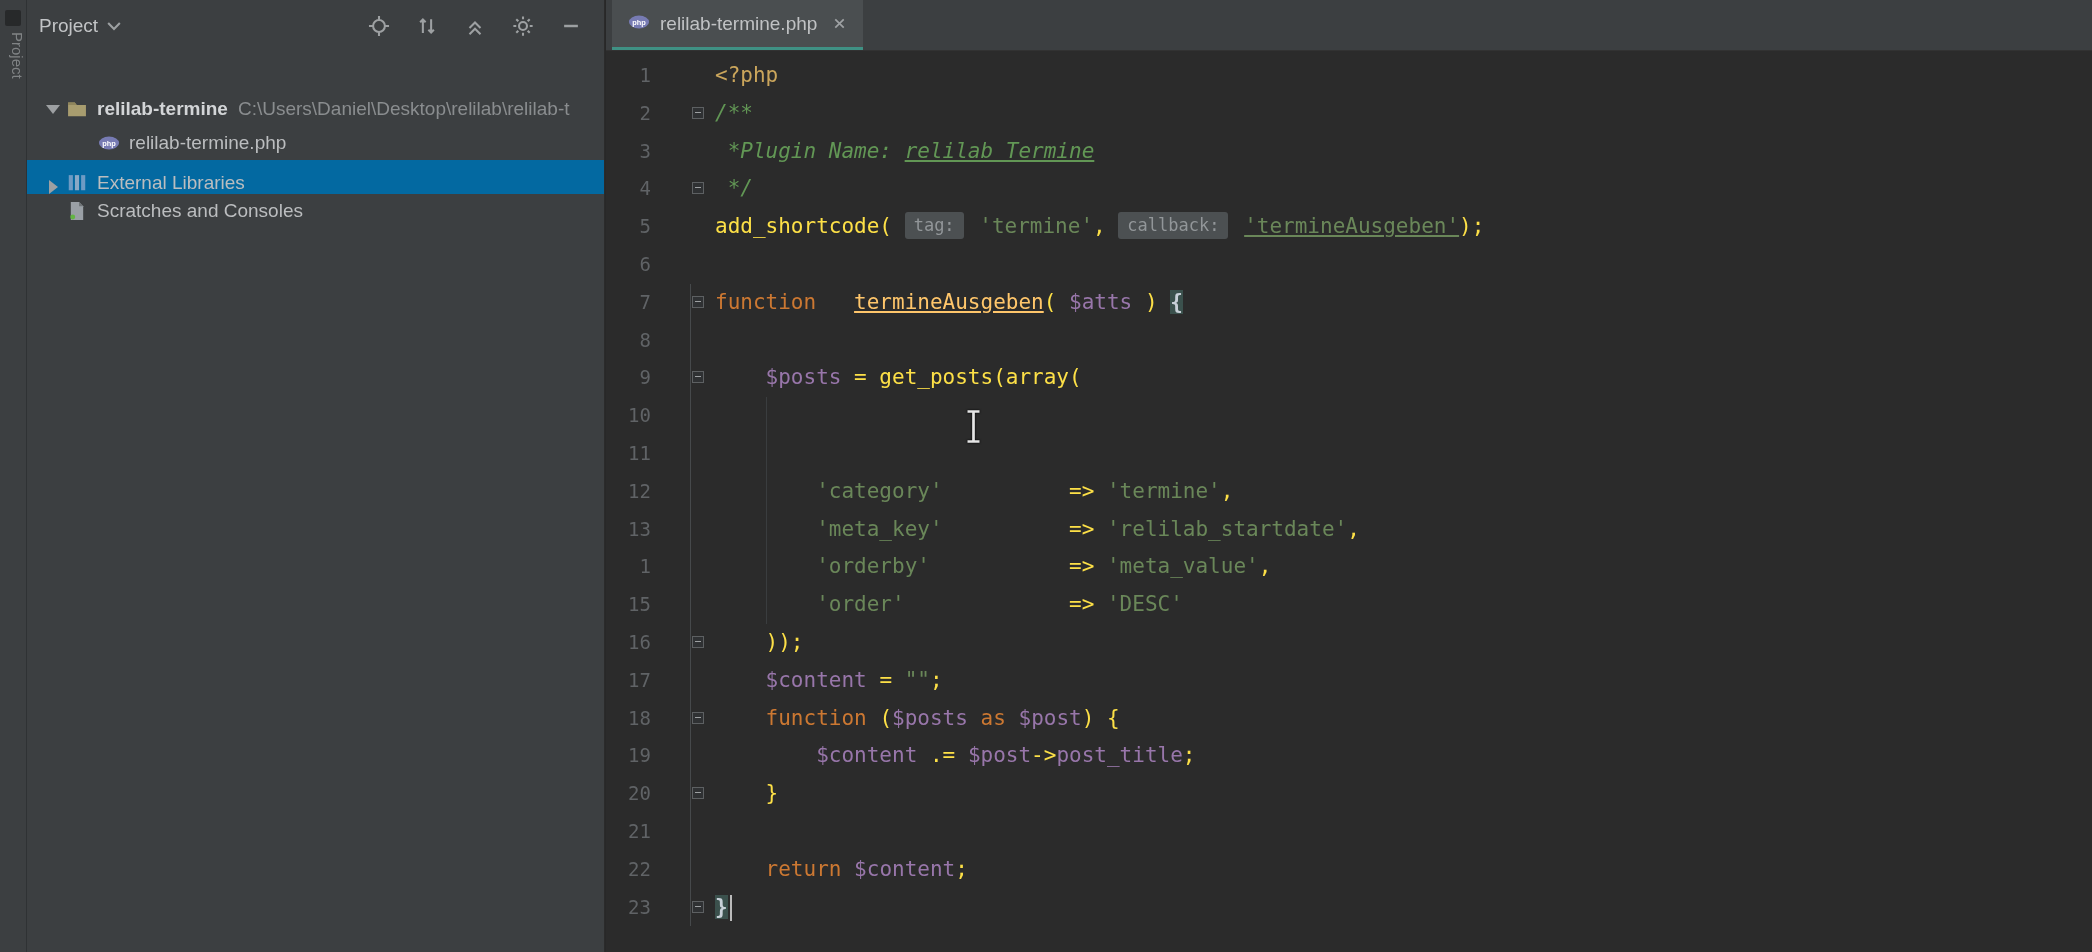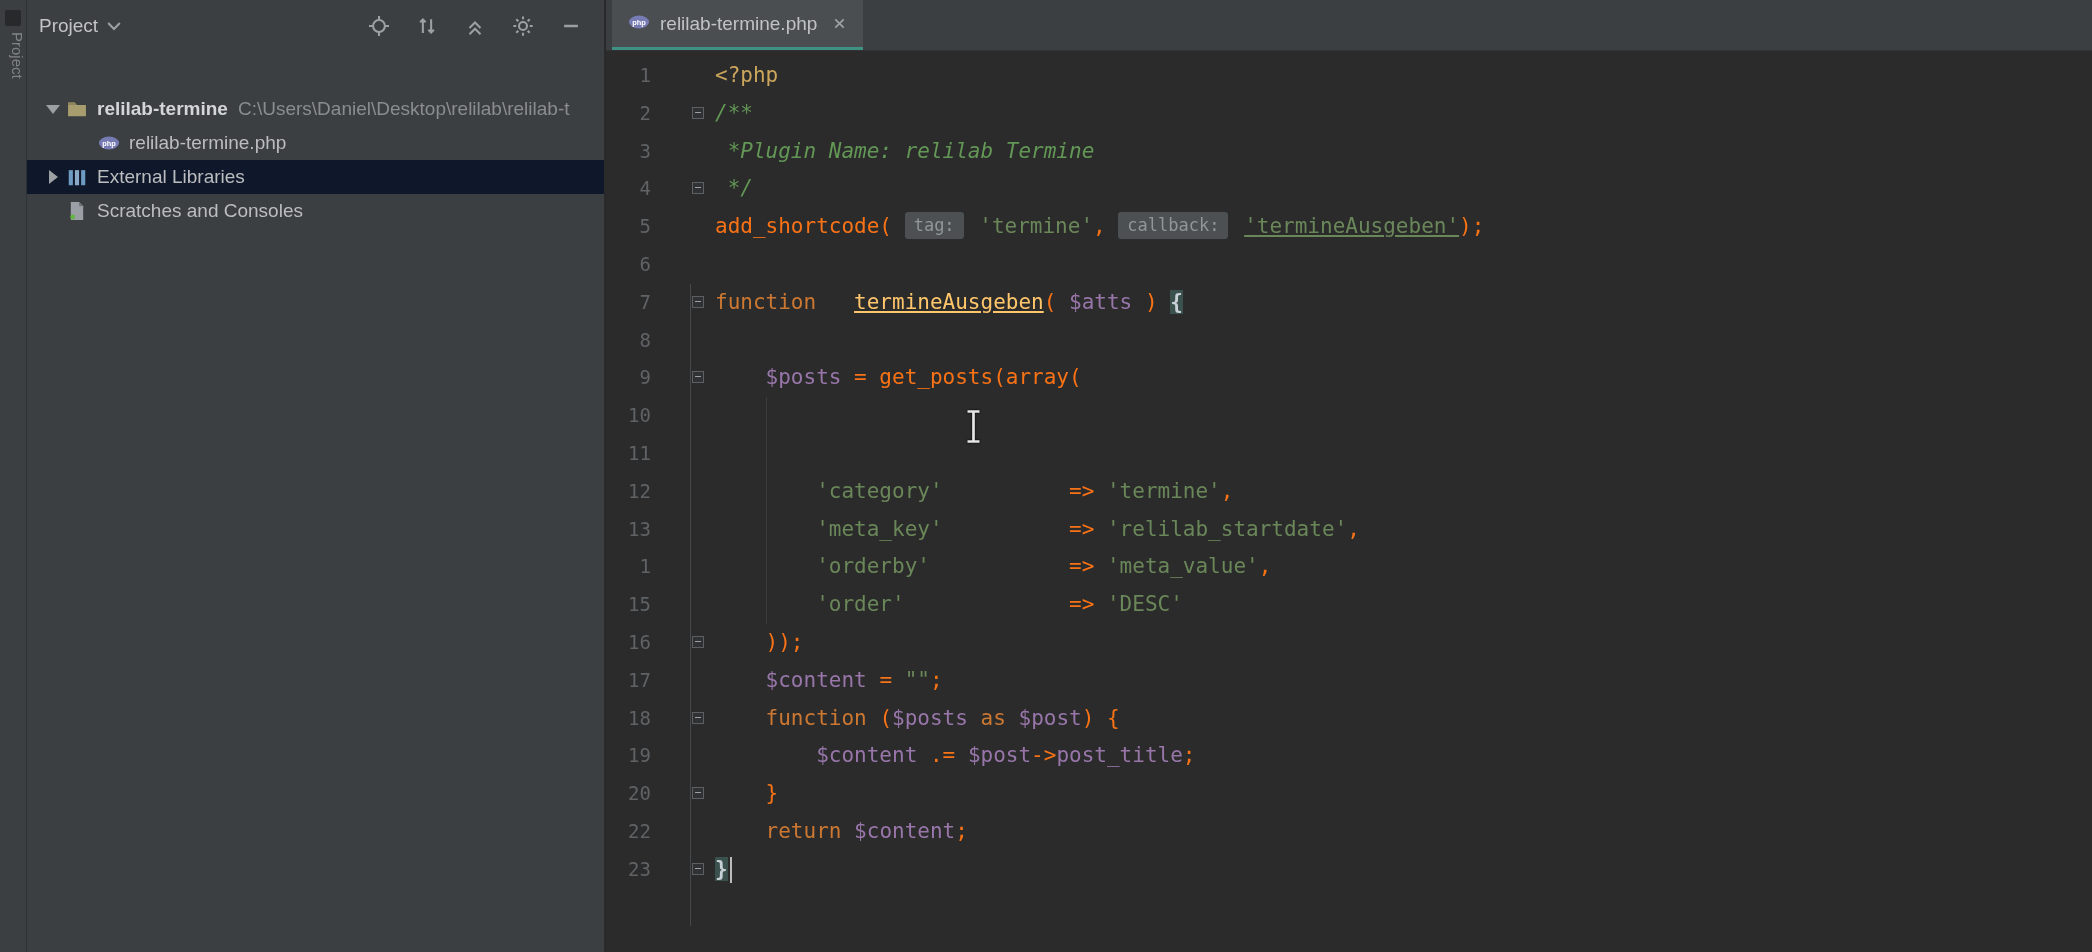--- a/index.html
+++ b/index.html
@@ -15,21 +15,21 @@
 
   
   .project-panel{position:absolute;left:27px;top:0;width:577px;height:952px;background:#3c3f41;z-index:2;}
   .panel-header{height:52px;display:flex;align-items:center;padding:0 14px 0 12px;}
   .panel-title{font-size:19px;color:#c2c4c6;margin-right:9px;}
   .panel-toolbar{margin-left:auto;display:flex;gap:26px;align-items:center;margin-right:8px;}
   .toolbar-btn{width:22px;height:22px;display:flex;align-items:center;justify-content:center;cursor:pointer;}
   .tree{position:absolute;top:56px;left:0;right:0;}
   .tree-row{display:flex;align-items:center;height:34px;font-size:19px;color:#bbbdbf;overflow:hidden;
             white-space:nowrap;cursor:default;}
-  .tree-row.selected{background:#0f172a;}
+  .tree-row.selected{background:#0369a1;align-items:flex-end;}
   .tree-arrow{width:24px;flex:0 0 24px;display:flex;align-items:center;justify-content:center;}
   .tri-down{width:0;height:0;border-left:7px solid transparent;border-right:7px solid transparent;
             border-top:9px solid #9da0a2;}
   .tri-right{width:0;height:0;border-top:7px solid transparent;border-bottom:7px solid transparent;
              border-left:9px solid #9da0a2;}
   .tree-icon{width:24px;height:24px;margin-right:8px;flex:0 0 24px;display:flex;align-items:center;justify-content:center;}
   .tree-label.bold{font-weight:bold;color:#d3d5d7;}
   .tree-path{color:#8a8d8f;margin-left:10px;overflow:hidden;}
 
   
@@ -45,30 +45,30 @@
              font-family:"DejaVu Sans Mono",monospace;font-size:21px;}
   .code-row{display:flex;height:37.8px;line-height:37.8px;}
   .gutter-cell{flex:0 0 109px;display:flex;}
   .lnum{width:45px;text-align:right;color:#606366;font-size:19px;user-select:none;}
   .foldcol{width:20px;margin-left:38px;position:relative;}
   .fold-box{position:absolute;top:12px;left:3px;width:12px;height:12px;border:1px solid #5d6062;
             background:#2f3133;box-sizing:border-box;}
   .fold-box::after{content:"";position:absolute;left:2px;right:2px;top:4px;border-top:1px solid #9da0a2;}
   .code-text{white-space:pre;color:#a9b7c6;}
 
-  .tk-d{color:#f97316;margin-top:39px;}
+  .tk-d{color:#fde047;margin-top:39px;}
   .tk-k{color:#cc7832;}
   .tk-t{color:#cba65c;}
   .tk-s{color:#6a8759;}
   .tk-su{color:#6a8759;text-decoration:underline;}
   .tk-n{color:#6897bb;}
   .tk-v{color:#9876aa;}
   .tk-f{color:#ffc66b;text-decoration:underline;}
   .tk-c{color:#629755;font-style:italic;}
-  .tk-cu{color:#629755;font-style:italic;}
+  .tk-cu{color:#629755;font-style:italic;text-decoration:underline;}
   .tk-b{color:#c8d0d8;background:#3b514d;font-weight:bold;}
   .tk-h{display:inline-block;background:#4c5052;color:#929699;border-radius:3px;padding:0 9px;
         font-size:17px;line-height:27px;vertical-align:middle;margin:0 3px 3px 0;}
 
   .caret{display:inline-block;width:2px;height:26px;background:#bbbbbb;vertical-align:middle;margin-left:2px;}
 
   .fold-range-line{position:absolute;left:84px;top:284px;width:1px;height:642px;background:#46494b;}
   .indent-guide{position:absolute;left:160px;top:397px;width:1px;height:227px;background:#3a3d3f;}
 
   .mouse-cursor{position:absolute;left:963px;top:410px;z-index:9;filter:drop-shadow(0 0 1px #000);}
@@ -344,20 +344,27 @@
           <span class="gutter-cell">
             <span class="lnum">20</span>
             <span class="foldcol">
               <span class="fold-box"></span>
             </span>
           </span>
           <span class="code-text"><span class="tk-d">    }</span></span>
         </div>
         <div class="code-row">
           <span class="gutter-cell">
+            <span class="lnum">21</span>
+            <span class="foldcol"></span>
+          </span>
+          <span class="code-text"></span>
+        </div>
+        <div class="code-row">
+          <span class="gutter-cell">
             <span class="lnum">22</span>
             <span class="foldcol"></span>
           </span>
           <span class="code-text"><span class="tk-d">    </span><span class="tk-k">return </span><span class="tk-v">$content</span><span class="tk-d">;</span></span>
         </div>
         <div class="code-row">
           <span class="gutter-cell">
             <span class="lnum">23</span>
             <span class="foldcol">
               <span class="fold-box"></span>

